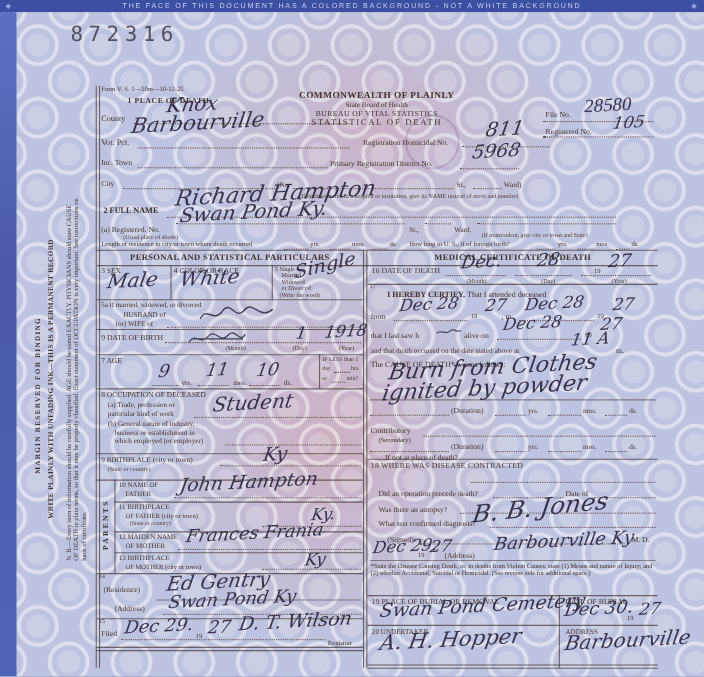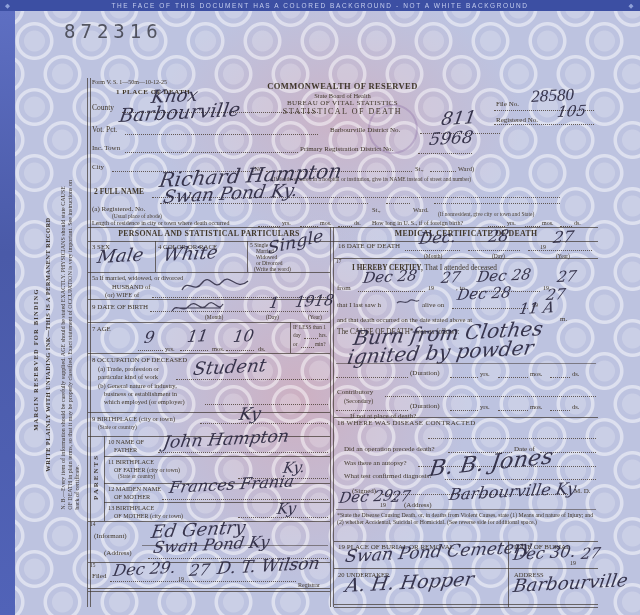--- a/index.html
+++ b/index.html
@@ -58,26 +58,26 @@
   <div class="p b" style="left:116px;top:89px;letter-spacing:.5px">1 PLACE OF DEATH</div>
 
   <div class="p" style="left:92px;top:104px;font-size:7.5px">County</div>
   <div class="ld" style="left:122px;top:112px;width:196px"></div>
   <div class="hw" style="left:150px;top:88px;font-size:18px">Knox</div>
 
   <div class="p" style="left:92px;top:126px;font-size:7.5px">Vot. Pct.</div>
   <div class="ld" style="left:125px;top:134px;width:193px"></div>
   <div class="hw" style="left:118px;top:106px;font-size:19px">Barbourville</div>
 
-  <div class="p b c" style="left:250px;top:82px;width:185px;font-size:8.5px;letter-spacing:.4px">COMMONWEALTH OF RESERVED</div>
+  <div class="p b c" style="left:250px;top:82px;width:185px;font-size:8.5px;letter-spacing:.4px">COMMONWEALTH OF PLAINLY</div>
   <div class="p c" style="left:250px;top:92px;width:185px;font-size:6.5px">State Board of Health</div>
   <div class="p c" style="left:250px;top:100px;width:185px;font-size:7px;letter-spacing:.4px">BUREAU OF VITAL STATISTICS</div>
   <div class="p c" style="left:250px;top:108px;width:185px;font-size:8px;letter-spacing:1.5px">STATISTICAL OF DEATH</div>
 
-  <div class="p" style="left:330px;top:127px">Barbourville District No.</div>
+  <div class="p" style="left:330px;top:127px">Registration Homicidal No.</div>
   <div class="ld" style="left:420px;top:133px;width:80px"></div>
   <div class="hw" style="left:440px;top:110px;font-size:18px">811</div>
 
   <div class="p" style="left:496px;top:101px">File No.</div>
   <div class="ld" style="left:494px;top:110px;width:100px"></div>
   <div class="hw" style="left:530px;top:88px;font-size:17px;font-style:normal;font-family:'Liberation Serif',serif">28580</div>
   <div class="p" style="left:496px;top:117px">Registered No.</div>
   <div class="ld" style="left:494px;top:124px;width:100px"></div>
   <div class="hw" style="left:556px;top:105px;font-size:15px">105</div>
 
@@ -227,21 +227,21 @@
   <div class="hw" style="left:168px;top:480px;font-size:16px">Frances Frania</div>
   <div class="ln" style="left:104px;top:502px;width:226px"></div>
 
   <div class="p" style="left:108px;top:505px;font-size:6.3px">13 BIRTHPLACE</div>
   <div class="p" style="left:114px;top:513px;font-size:6px">OF MOTHER (city or town)</div>
   <div class="ld" style="left:238px;top:517px;width:90px"></div>
   <div class="hw" style="left:276px;top:502px;font-size:15px">Ky</div>
   <div class="ln" style="left:88px;top:521px;width:242px"></div>
 
   <div class="p" style="left:90px;top:522px;font-size:5.3px">14</div>
-  <div class="p" style="left:94px;top:533px">(Informant)</div>
+  <div class="p" style="left:94px;top:533px">(Residence)</div>
   <div class="ln" style="left:142px;top:545px;width:186px;border-top-color:rgba(58,48,40,.5)"></div>
   <div class="hw" style="left:150px;top:523px;font-size:18px">Ed Gentry</div>
   <div class="p" style="left:104px;top:550px">(Address)</div>
   <div class="ld" style="left:148px;top:558px;width:180px"></div>
   <div class="hw" style="left:152px;top:540px;font-size:16px">Swan Pond  Ky</div>
   <div class="ln" style="left:88px;top:562px;width:242px"></div>
 
   <div class="p" style="left:90px;top:563px;font-size:5.3px">15</div>
   <div class="p" style="left:92px;top:573px">Filed</div>
   <div class="hw" style="left:112px;top:563px;font-size:16px">Dec 29.</div>

